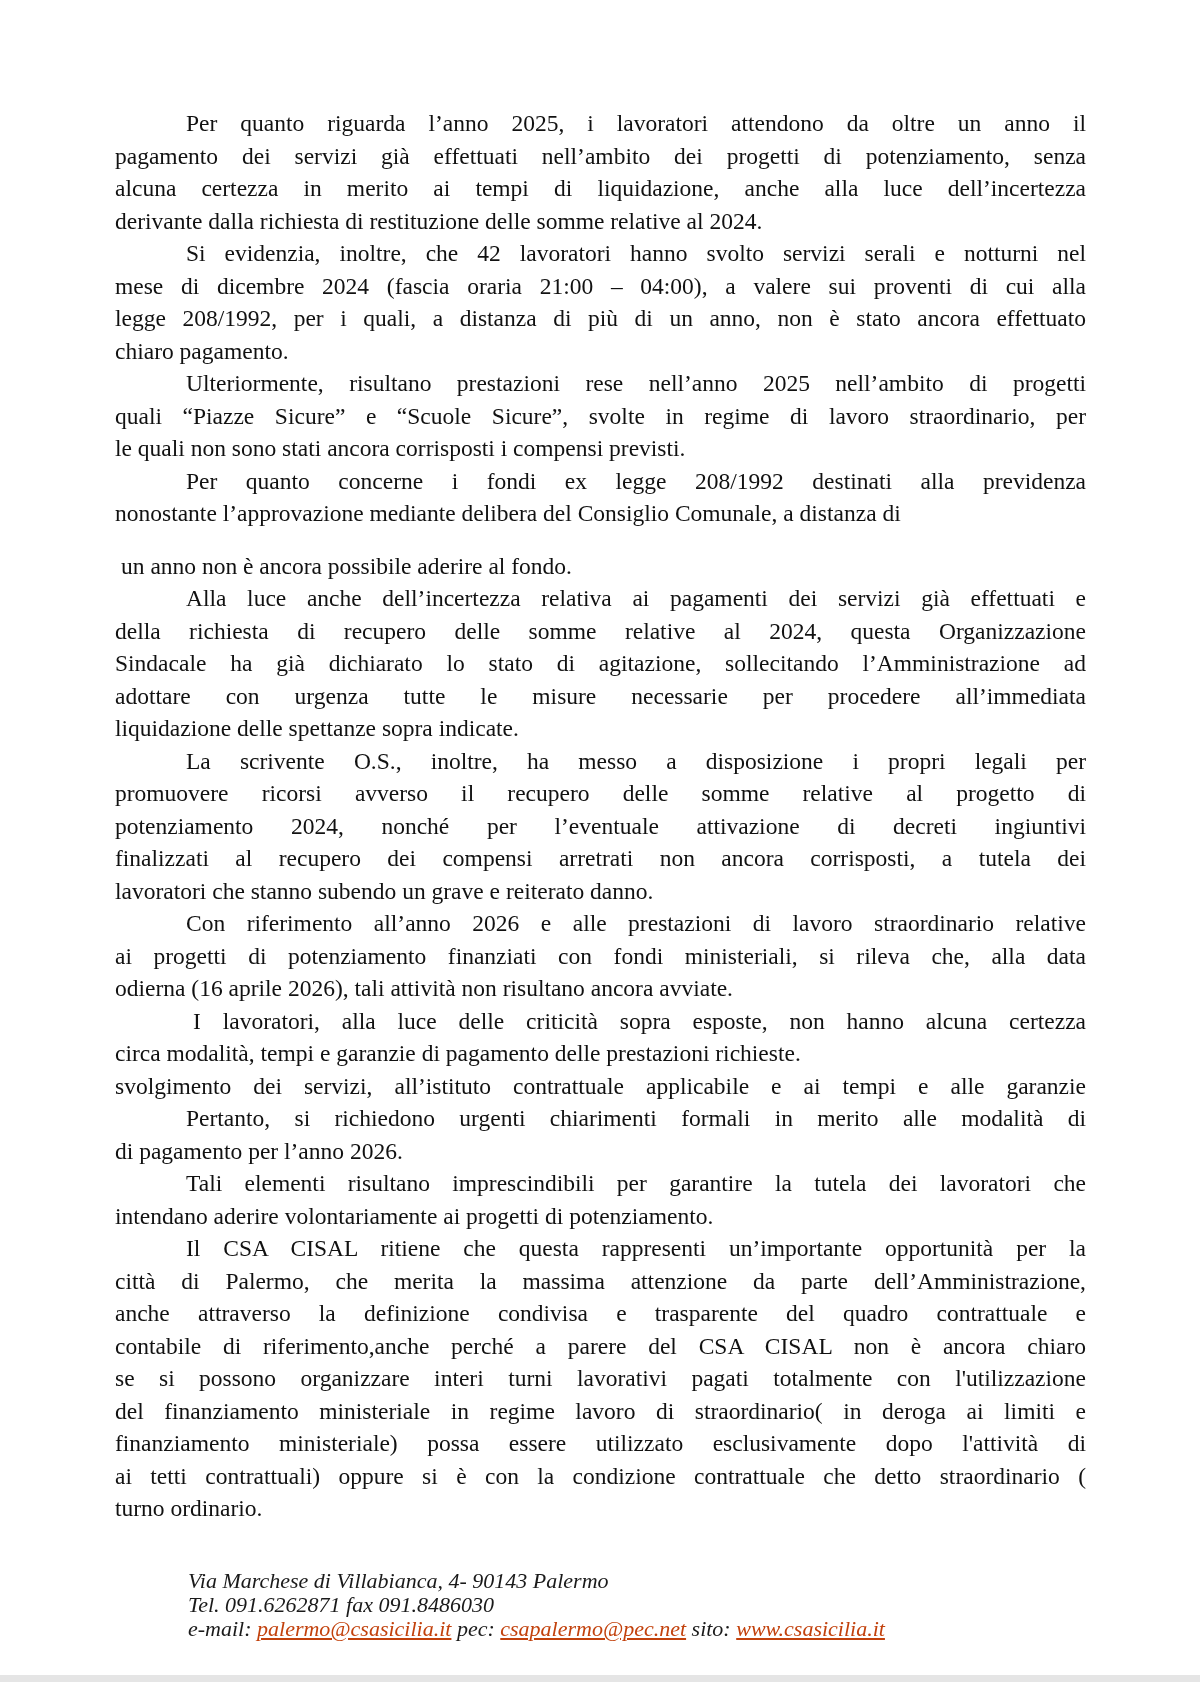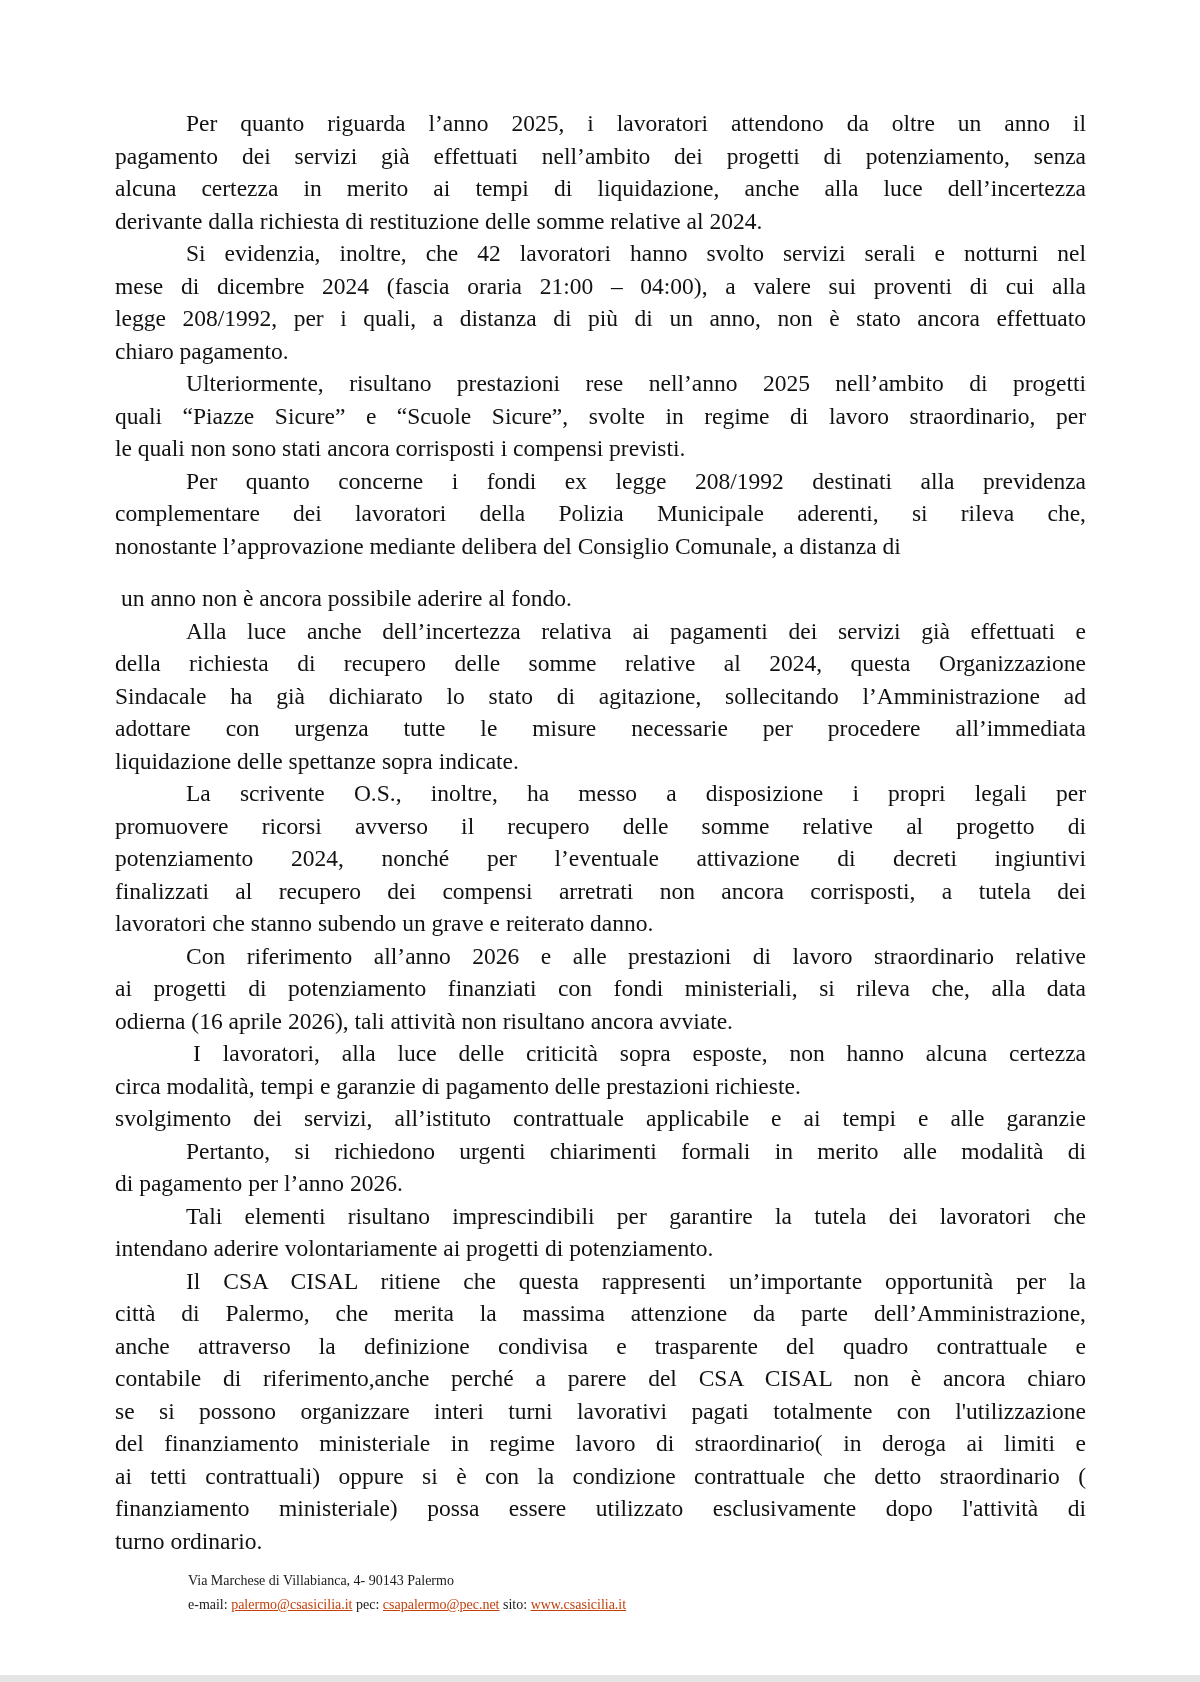--- a/index.html
+++ b/index.html
@@ -53,21 +53,22 @@
       margin-top: 20px;
     }
     .line.nojustify {
       text-align-last: left;
     }
     .footer {
       position: absolute;
       left: 187px;
       top: 1569px;
       font-family: "Liberation Serif", "DejaVu Serif", serif;
-      font-size: 14px;
+      font-style: italic;
+      font-size: 22px;
       line-height: 24px;
       color: #1a1a1a;
     }
     .footer .fline {
       display: block;
       white-space: nowrap;
     }
     .footer a {
       color: #c2410c;
       text-decoration: underline;
@@ -102,21 +103,20 @@
     </div>
 
     <div>
       <span class="line indent">Ulteriormente, risultano prestazioni rese nell’anno 2025 nell’ambito di progetti</span>
       <span class="line">quali “Piazze Sicure” e “Scuole Sicure”, svolte in regime di lavoro straordinario, per</span>
       <span class="line last">le quali non sono stati ancora corrisposti i compensi previsti.</span>
     </div>
 
     <div>
       <span class="line indent">Per quanto concerne i fondi ex legge 208/1992 destinati alla previdenza</span>
-      <span class="line">complementare dei lavoratori della Polizia Municipale aderenti, si rileva che,</span>
       <span class="line nojustify">nonostante l’approvazione mediante delibera del Consiglio Comunale, a distanza di</span>
       <span class="line last lead-space">un anno non è ancora possibile aderire al fondo.</span>
     </div>
 
     <div>
       <span class="line indent">Alla luce anche dell’incertezza relativa ai pagamenti dei servizi già effettuati e</span>
       <span class="line">della richiesta di recupero delle somme relative al 2024, questa Organizzazione</span>
       <span class="line">Sindacale ha già dichiarato lo stato di agitazione, sollecitando l’Amministrazione ad</span>
       <span class="line">adottare con urgenza tutte le misure necessarie per procedere all’immediata</span>
       <span class="line last">liquidazione delle spettanze sopra indicate.</span>
@@ -152,28 +152,29 @@
       <span class="line last">intendano aderire volontariamente ai progetti di potenziamento.</span>
     </div>
 
     <div>
       <span class="line indent">Il CSA CISAL ritiene che questa rappresenti un’importante opportunità per la</span>
       <span class="line">città di Palermo, che merita la massima attenzione da parte dell’Amministrazione,</span>
       <span class="line">anche attraverso la definizione condivisa e trasparente del quadro contrattuale e</span>
       <span class="line">contabile di riferimento,anche perché  a parere del CSA CISAL non è  ancora chiaro</span>
       <span class="line">se si possono organizzare interi turni lavorativi pagati totalmente  con l'utilizzazione</span>
       <span class="line">del finanziamento ministeriale in regime lavoro  di  straordinario( in deroga ai limiti e</span>
+      <span class="line">finanziamento ministeriale) possa essere utilizzato esclusivamente dopo l'attività di</span>
       <span class="line">ai tetti contrattuali) oppure si è con la condizione contrattuale che detto straordinario (</span>
-      <span class="line">finanziamento ministeriale) possa essere utilizzato esclusivamente dopo l'attività di</span>
       <span class="line last">turno ordinario.</span>
     </div>
 
   </div>
 
   <div class="footer">
     <span class="fline">Via  Marchese di Villabianca, 4- 90143 Palermo</span>
+    <span class="fline">Tel. 091.6262871 fax 091.8486030</span>
     <span class="fline">
       <span>e-mail: </span><a>palermo@csasicilia.it</a><span> pec: </span><a>csapalermo@pec.net</a><span> sito: </span><a>www.csasicilia.it</a>
     </span>
   </div>
 </div>
 
 <div class="bottom-band"></div>
 
 </body></html>

